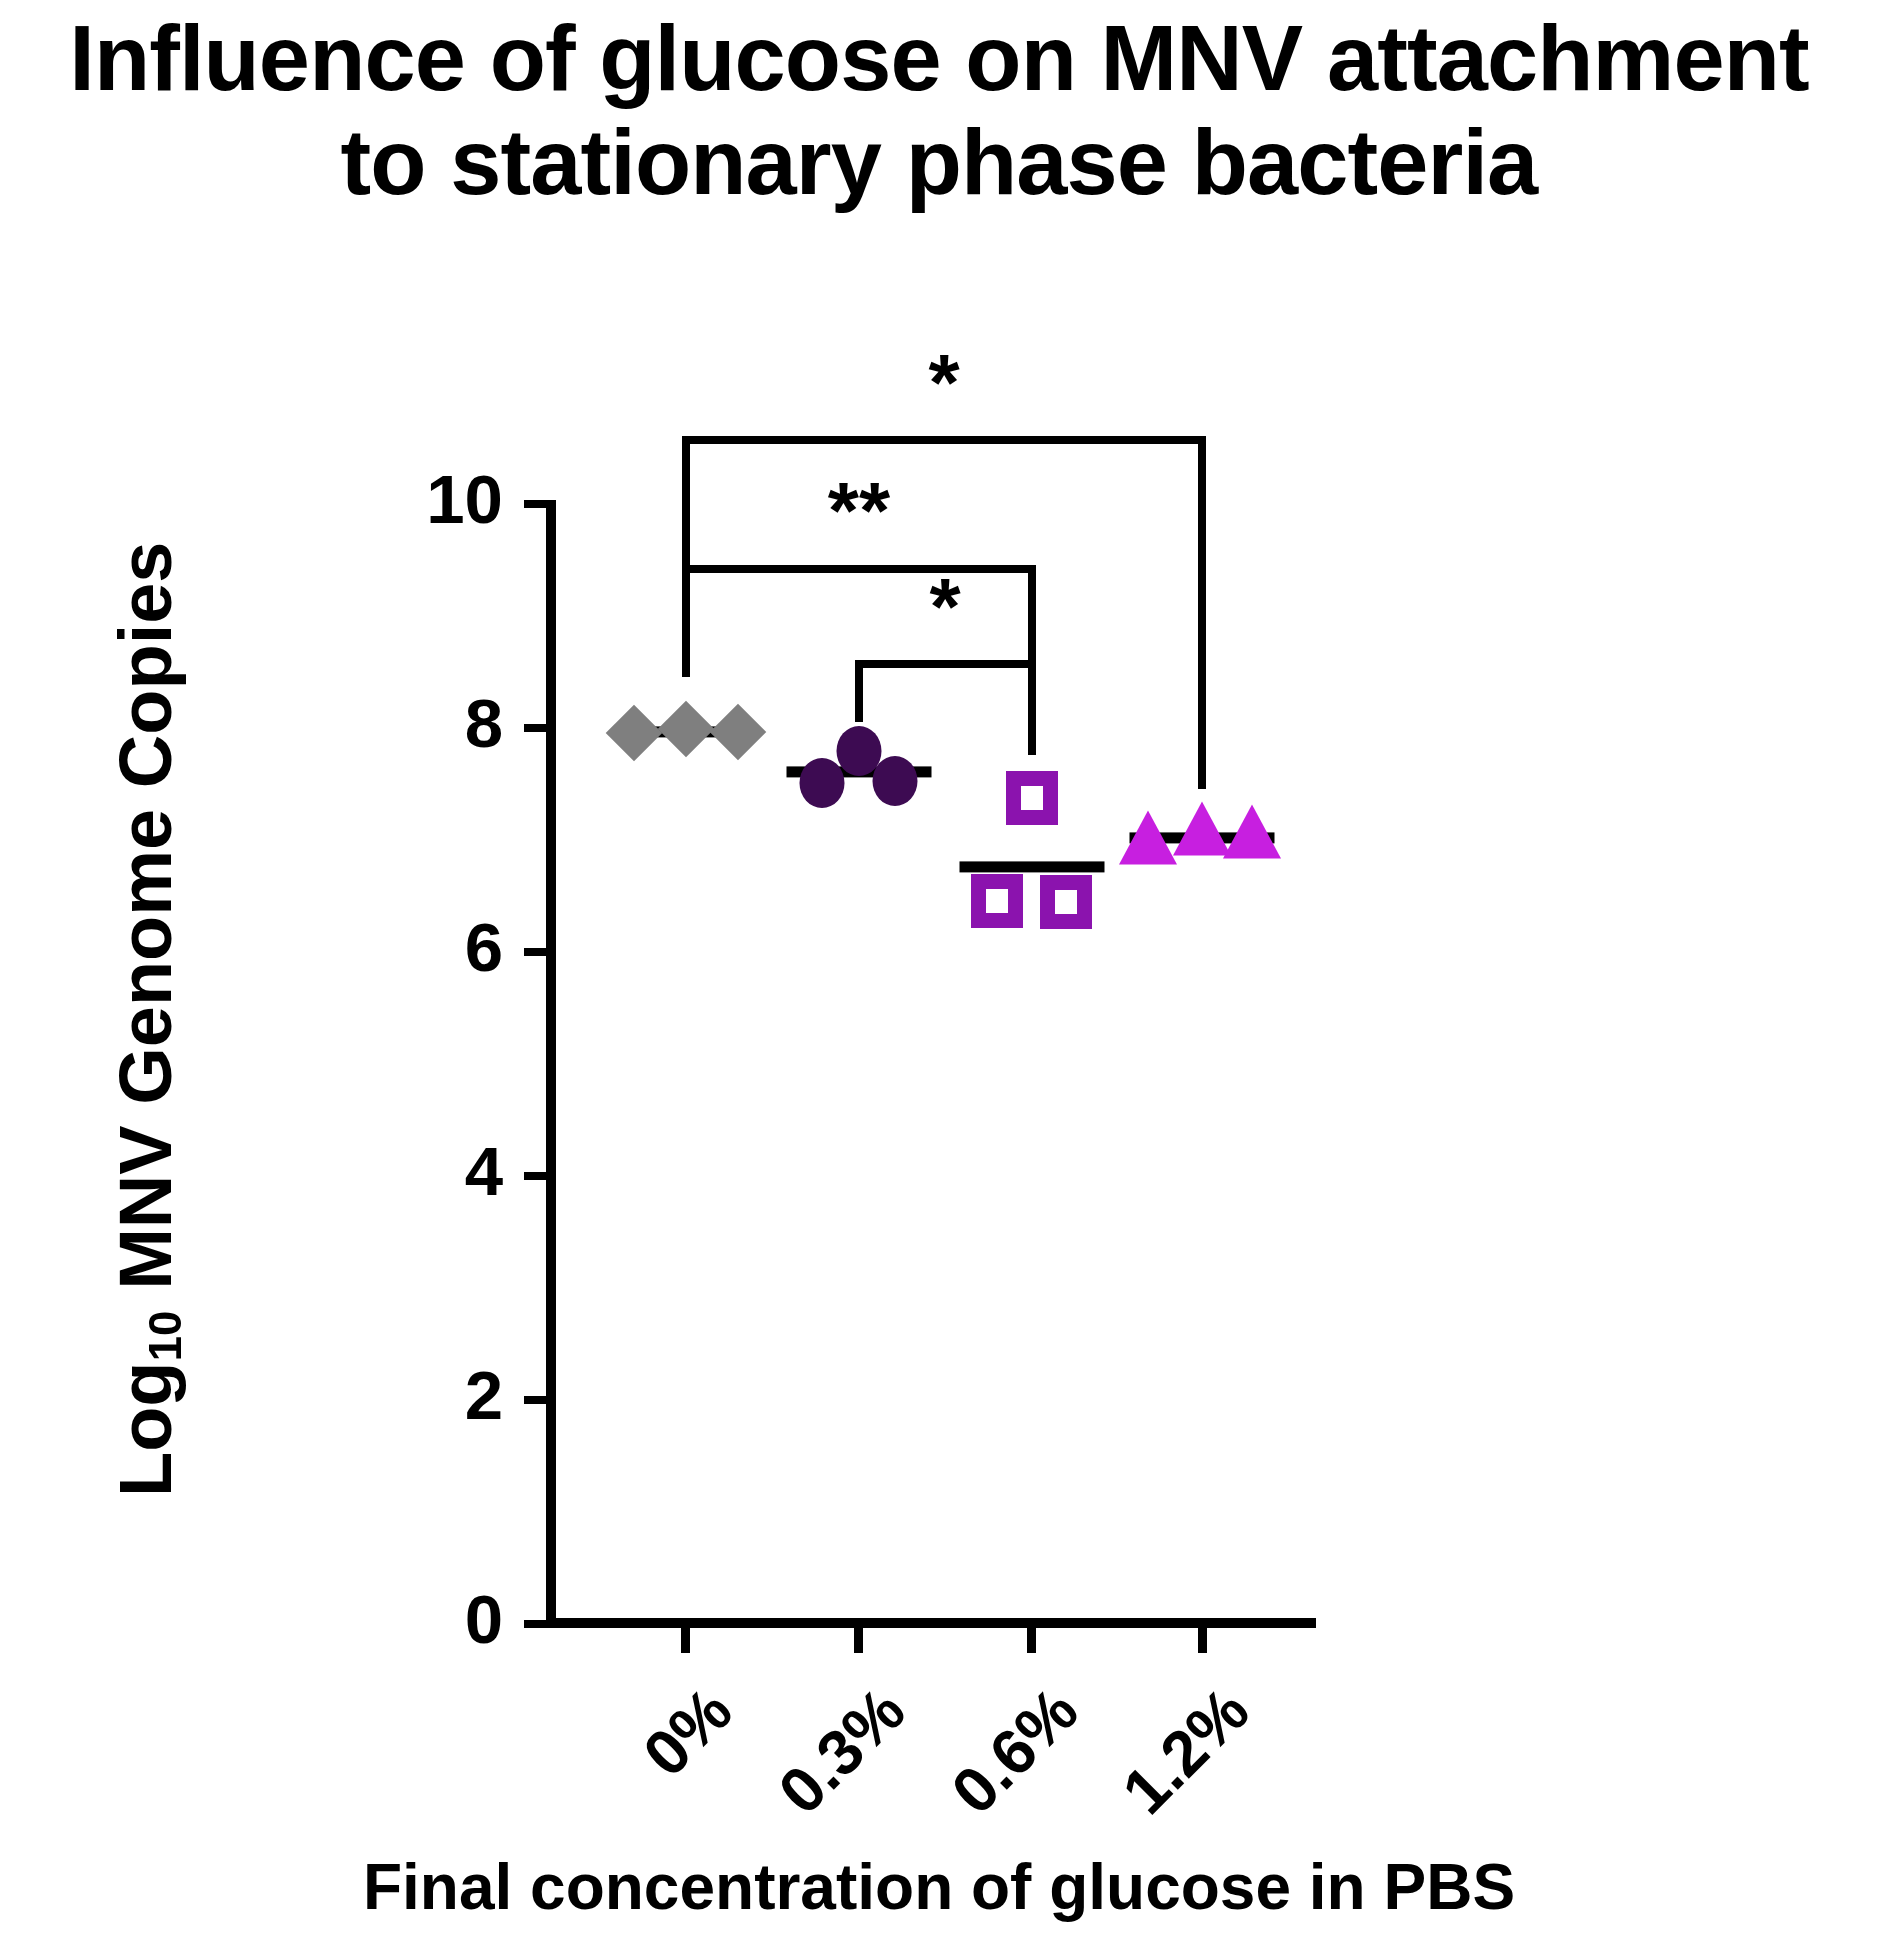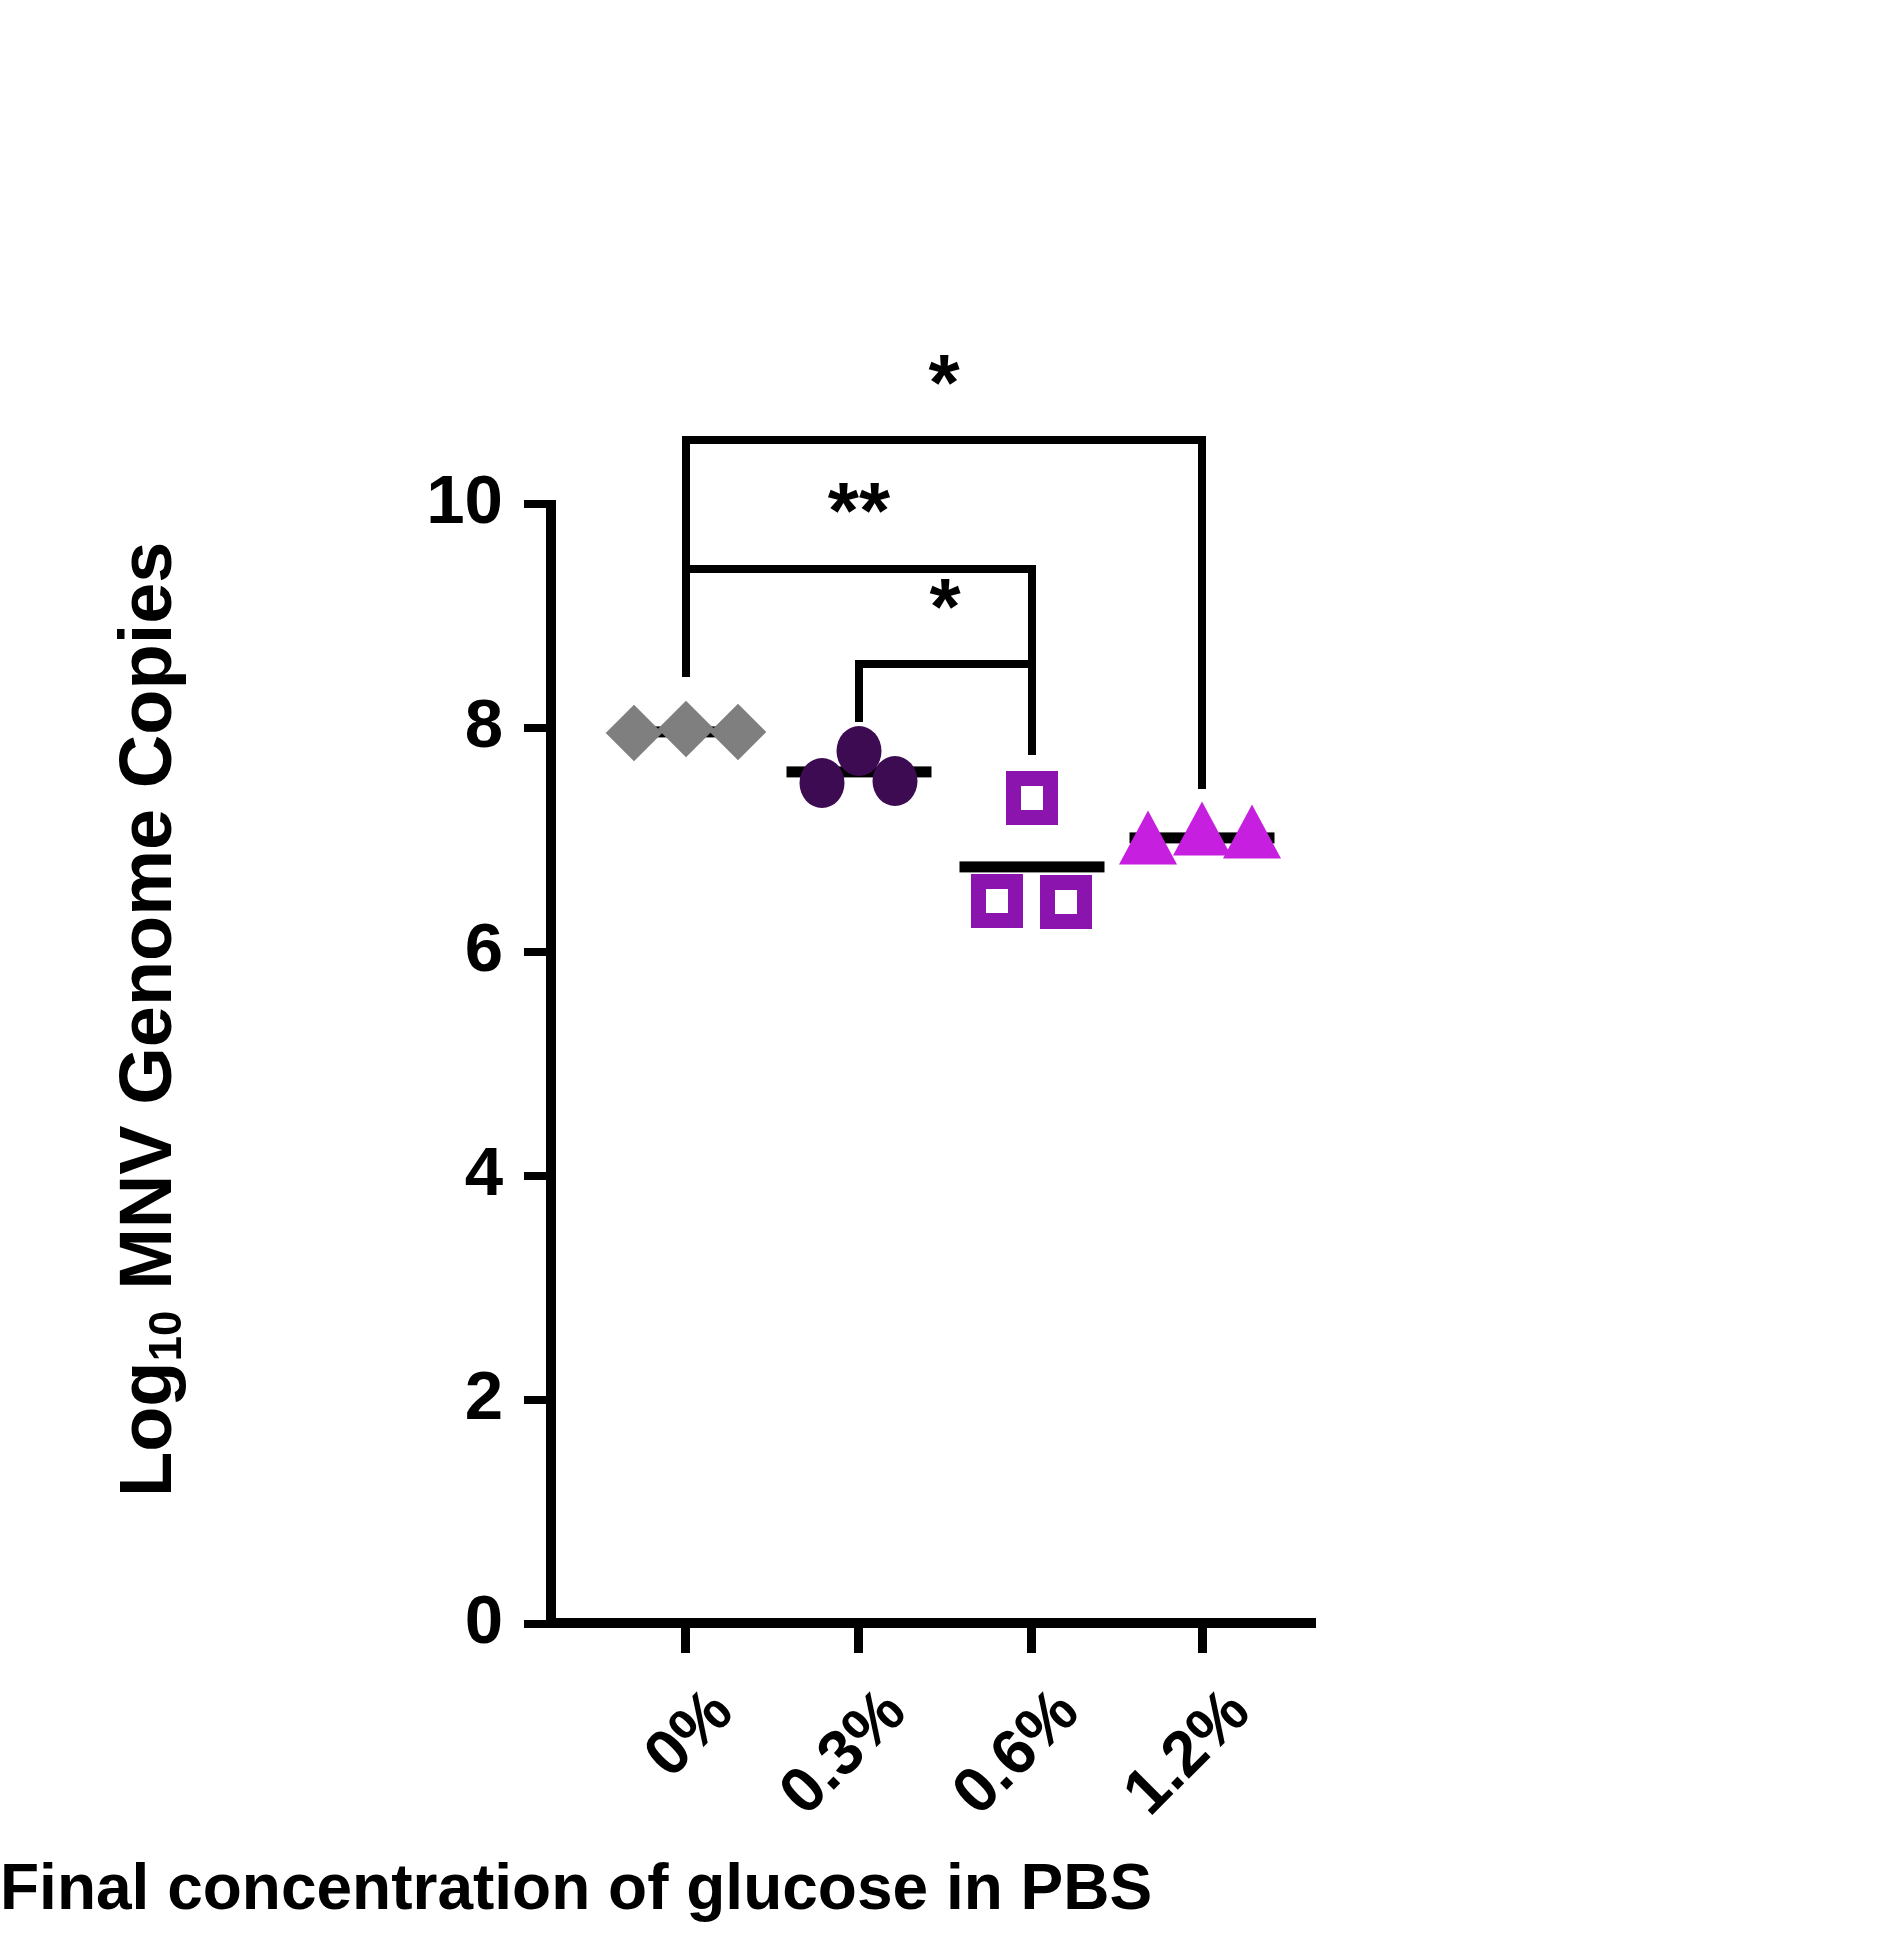--- a/index.html
+++ b/index.html
@@ -40,21 +40,21 @@
   
   #y-axis-title{
     position:absolute;left:-285px;top:1020px;width:865px;
     text-align:center;font-size:74px;font-weight:bold;
     transform:rotate(-90deg);
     font-family:"Liberation Sans",sans-serif;white-space:nowrap;
   }
   #y-axis-title sub{font-size:0.62em;vertical-align:-0.22em;}
   #x-axis-title{
     position:absolute;left:0;top:1850px;width:1878px;
-    text-align:left;font-size:64px;font-weight:bold;
+    text-align:center;font-size:64px;font-weight:bold;
     font-family:"Liberation Sans",sans-serif;
   }
 
   
   .marker{position:absolute;}
   .m-diamond{width:40px;height:40px;transform:translate(-50%,-50%) rotate(45deg);}
   .m-circle{width:45px;height:50px;border-radius:50%;transform:translate(-50%,-50%);}
   .m-square{width:52px;height:54px;box-sizing:border-box;background:transparent;transform:translate(-50%,-50%);}
   .m-triangle{width:0;height:0;transform:translate(-50%,-60%);border-left:29px solid transparent;border-right:29px solid transparent;}
 
@@ -70,20 +70,22 @@
     position:absolute;font-size:80px;font-weight:bold;line-height:1;
     font-family:"Liberation Sans",sans-serif;
     transform:translate(-50%,0);white-space:nowrap;
   }
 </style>
 </head>
 <body>
 
 <div id="figure">
 
+  <div id="chart-title">Influence of glucose on MNV attachment
+to stationary phase bacteria</div>
 
   <div id="plot">
     <div class="axis-line" id="y-axis"></div>
     <div class="axis-line" id="x-axis"></div>
 
     <div id="y-ticks">
         <div class="y-tick" style="top: 500px;"></div>
         <div class="y-tick-label" style="left: 399px; top: 465px;">10</div>
         <div class="y-tick" style="top: 724px;"></div>
         <div class="y-tick-label" style="left: 399px; top: 689px;">8</div>

